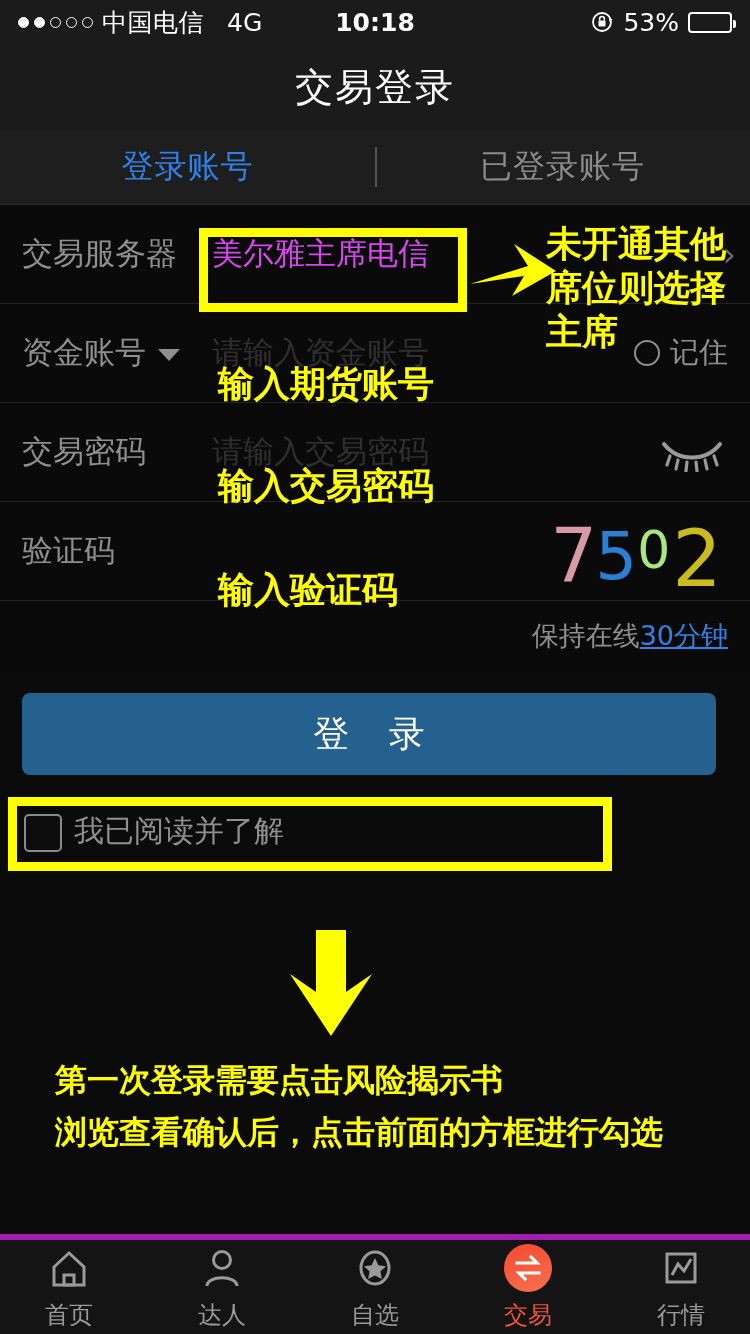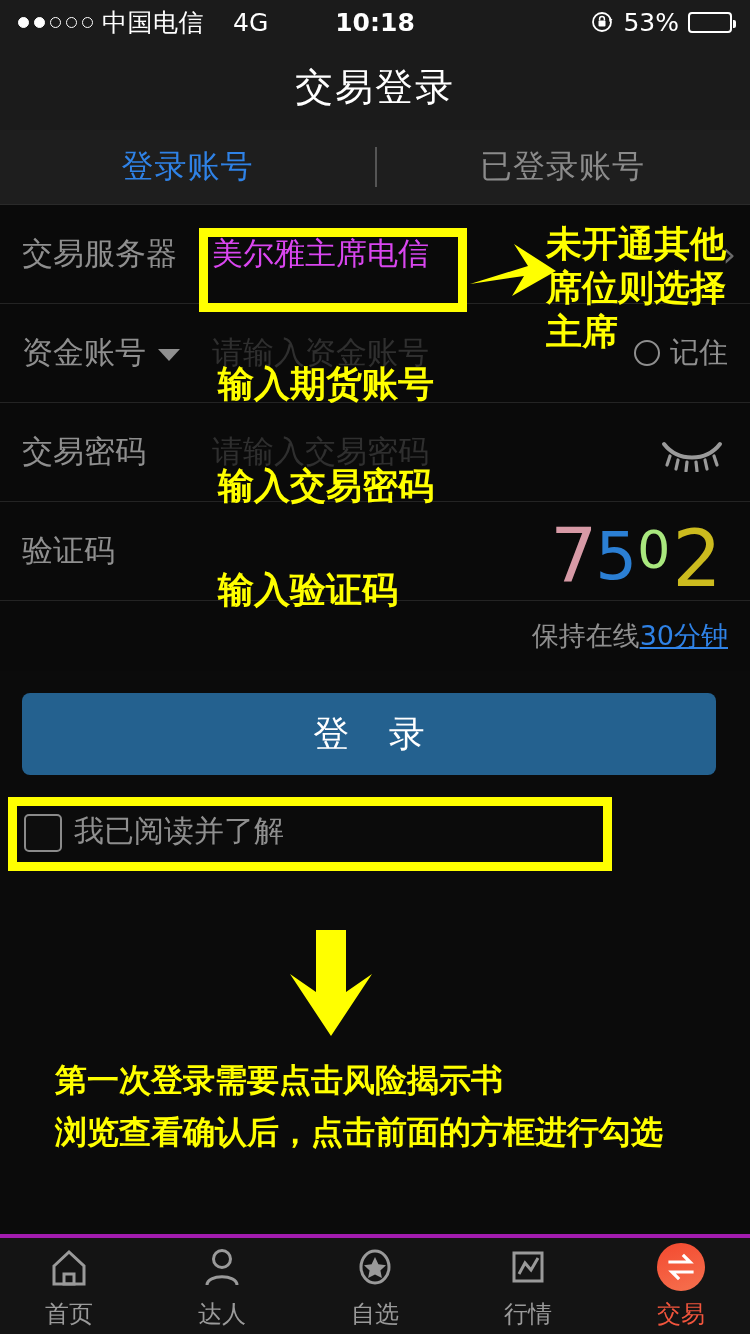--- a/index.html
+++ b/index.html
@@ -12,21 +12,21 @@
   
   .statusbar{
     height:44px; background:#1b1b1b; display:flex; align-items:center;
     padding:17px 18px; font-size:26px; color:#fff; position:relative;
   }
   .sb-left{ display:flex; align-items:center; gap:9px; }
   .dots{ display:flex; align-items:center; gap:5px; }
   .dot{ width:11px; height:11px; border-radius:50%; border:1.6px solid #fff; }
   .dot.filled{ background:#fff; }
   .carrier{ font-size:25px; letter-spacing:0.5px; }
-  .net{ font-size:25px; margin-left:20px; }
+  .net{ font-size:25px; margin-left:14px; }
   .sb-center{
     position:absolute; left:0; right:0; text-align:center;
     font-size:25px; font-weight:600; pointer-events:none;
   }
   .sb-right{ margin-left:auto; display:flex; align-items:center; gap:9px;justify-content:flex-end; }
   .lock-rot{ width:24px; height:24px; position:relative; }
   .lock-rot svg{ display:block; }
   .batt-pct{ font-size:25px; }
   .battery{
     width:44px; height:21px; border:2px solid #fff; border-radius:4px;
@@ -135,21 +135,21 @@
   }
   .anno-bottom{
     left:55px; top:1018px; font-size:32px; line-height:52px; width:690px;margin-top:36px;
   }
   svg.arrow{ position:absolute; }
 
   
   .tabbar{
     position:absolute; left:0; bottom:0; width:750px; height:100px;
     background:#141414; display:flex; align-items:center;
-    border-top:4px solid #a21caf;
+    border-top:6px solid #a21caf;
     gap:15px;
   }
   .tbitem{
     flex:1; display:flex; flex-direction:column; align-items:center; gap:7px;
   }
   .tbicon{ height:48px; display:flex; align-items:center; justify-content:center; }
   .tblabel{ font-size:24px; color:#9a9a9a; }
   .tbitem.active .tblabel{ color:#f2553d; }
   .trade-circle{
     width:48px;height:48px;border-radius:50%;
@@ -311,34 +311,34 @@
   <div class="tbitem">
     <span class="tbicon">
       <svg width="46" height="46" viewBox="0 0 46 46">
         <ellipse cx="23" cy="23" rx="14" ry="16" fill="none" stroke="#9a9a9a" stroke-width="3"></ellipse>
         <path d="M23 13 L26.4 20.2 L34 21.2 L28.4 26.6 L29.9 34 L23 30.4 L16.1 34 L17.6 26.6 L12 21.2 L19.6 20.2 Z" fill="#9a9a9a"></path>
       </svg>
     </span>
     <span class="tblabel">自选</span>
   </div>
 
-  <div class="tbitem">
-    <span class="tbicon">
-      <svg width="46" height="46" viewBox="0 0 46 46">
-        <rect x="9" y="9" width="28" height="28" fill="none" stroke="#9a9a9a" stroke-width="3"></rect>
-        <path d="M14 30 L20 19 L26 26 L33 14" fill="none" stroke="#9a9a9a" stroke-width="3"></path>
-      </svg>
-    </span>
-    <span class="tblabel">行情</span>
-  </div>
-
   <div class="tbitem active">
     <span class="tbicon">
       <span class="trade-circle">
         <svg width="34" height="34" viewBox="0 0 34 34">
           <path d="M6 12 L26 12 L20 6" fill="none" stroke="#fff" stroke-width="3.2" stroke-linecap="square"></path>
           <path d="M28 22 L8 22 L14 28" fill="none" stroke="#fff" stroke-width="3.2" stroke-linecap="square"></path>
         </svg>
       </span>
     </span>
     <span class="tblabel">交易</span>
   </div>
+
+  <div class="tbitem">
+    <span class="tbicon">
+      <svg width="46" height="46" viewBox="0 0 46 46">
+        <rect x="9" y="9" width="28" height="28" fill="none" stroke="#9a9a9a" stroke-width="3"></rect>
+        <path d="M14 30 L20 19 L26 26 L33 14" fill="none" stroke="#9a9a9a" stroke-width="3"></path>
+      </svg>
+    </span>
+    <span class="tblabel">行情</span>
+  </div>
 </div>
 
 </body></html>

